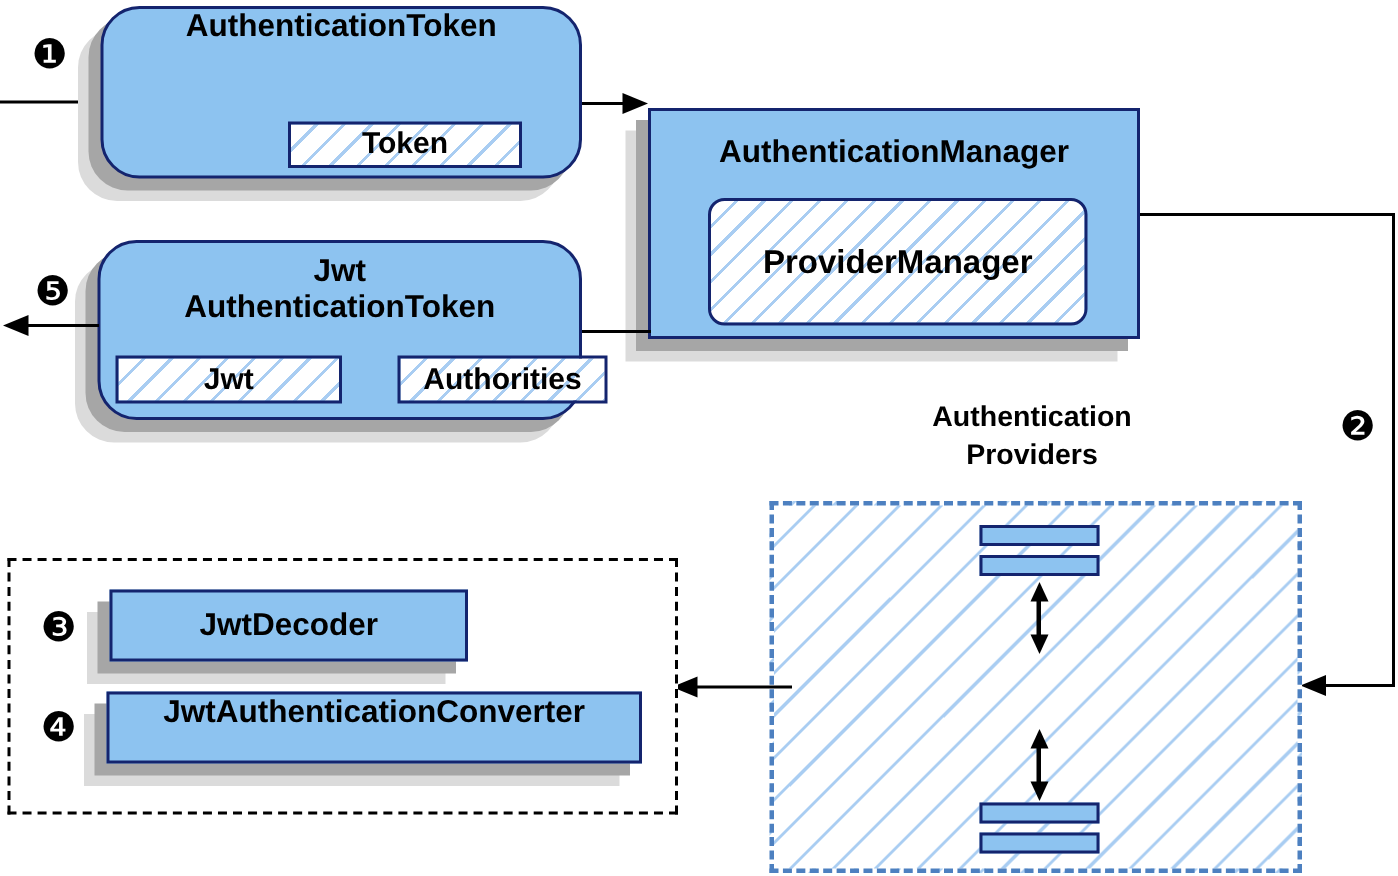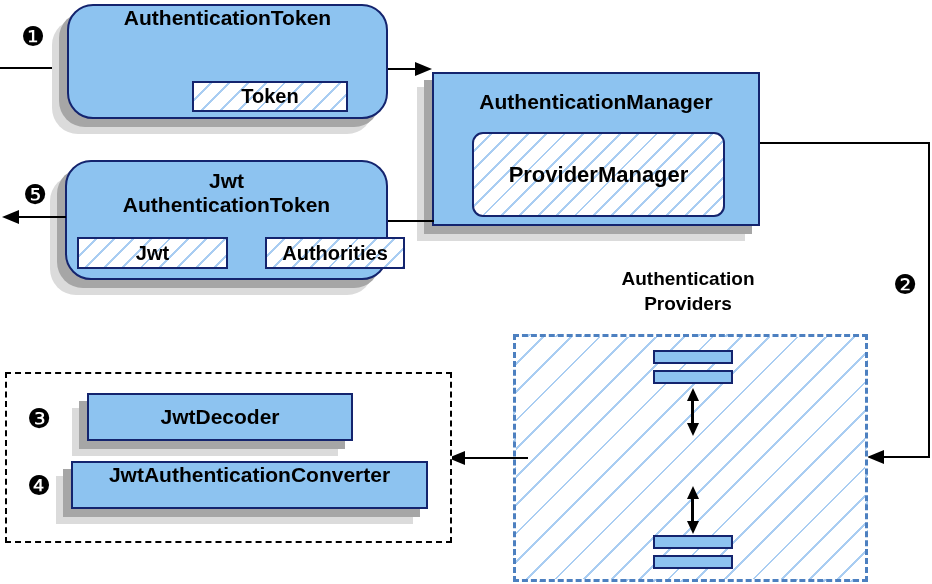--- a/index.html
+++ b/index.html
@@ -108,21 +108,21 @@
     </div>
 
     <div class="bar" style="left:137px;top:198px;"></div>
     <div class="bar" style="left:137px;top:218px;"></div>
   </div>
 
   <div class="line" style="left:464px;top:457px;width:64px;height:2px;"></div>
   <div class="arr left" style="left:448px;top:451px;"></div>
 
   <div class="dashed-black" style="left:5px;top:372px;width:447px;height:171px;">
-    <div class="box shadow" style="left:80px;top:19px;width:266px;height:48px;justify-content:center;">
+    <div class="box shadow" style="left:66px;top:19px;width:239px;height:48px;justify-content:center;">
       <div class="title">JwtDecoder</div>
     </div>
     <div class="box shadow" style="left:64px;top:87px;width:357px;height:48px;justify-content:flex-start;">
       <div class="title">JwtAuthenticationConverter</div>
     </div>
   </div>
   <div class="badge" style="left:27px;top:405px;">❸</div>
   <div class="badge" style="left:27px;top:472px;">❹</div>
 
 </div>

